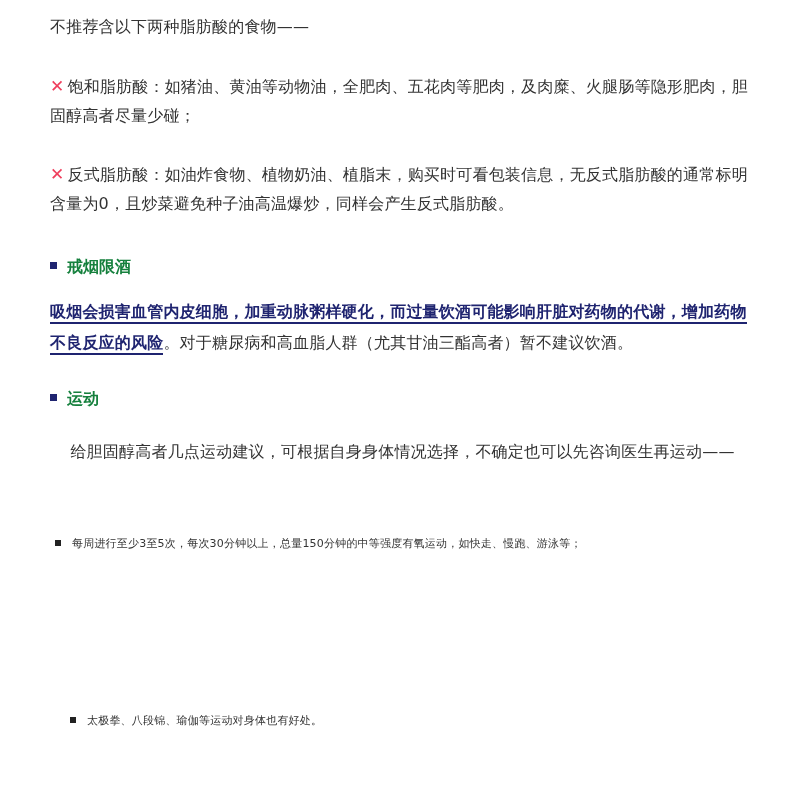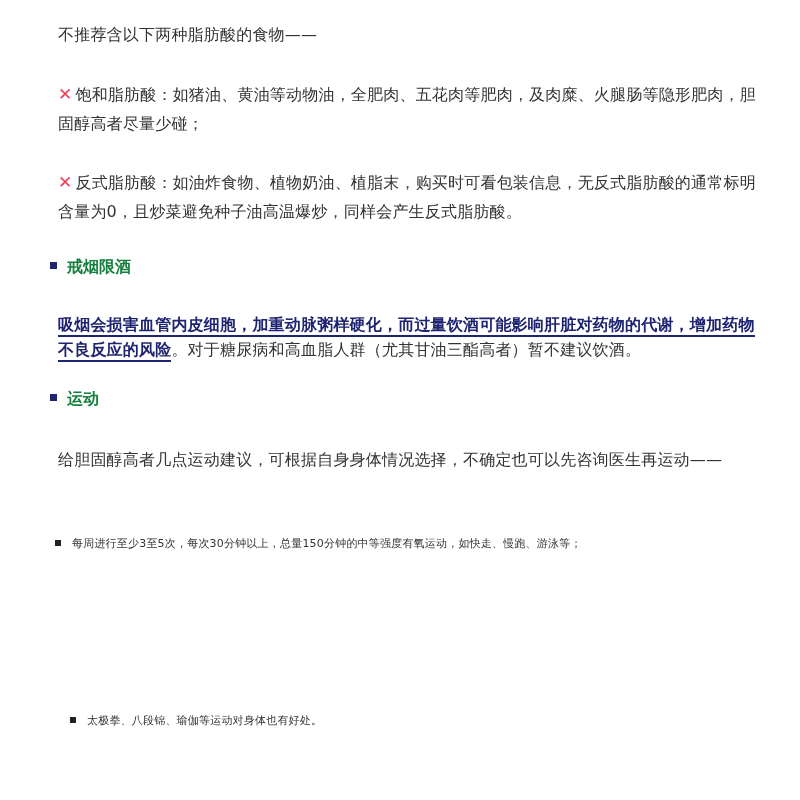--- a/index.html
+++ b/index.html
@@ -20,21 +20,21 @@
       width: 800px;
       height: 800px;
     }
     .p {
       position: absolute;
       left: 50px;
       width: 705px;
       line-height: 29px;
       font-size: 16px;
       letter-spacing: 0.2px;
-      margin: 8px;
+      margin: 0;
     }
     .xmark {
       display: inline-block;
       color: #ef3e5c;
       font-weight: bold;
       font-size: 17px;
       margin-right: 3px;
     }
     .heading {
       position: absolute;
@@ -89,29 +89,29 @@
   </p>
 
   <p class="p" style="top:160px;">
     <span class="xmark">✕</span><span>反式脂肪酸：如油炸食物、植物奶油、植脂末，购买时可看包装信息，无反式脂肪酸的通常标明含量为0，且炒菜避免种子油高温爆炒，同样会产生反式脂肪酸。</span>
   </p>
 
   <div class="heading" style="top:252px;">
     <span class="sq"></span><span>戒烟限酒</span>
   </div>
 
-  <p class="p" style="top:304px; line-height:25px;">
+  <p class="p" style="top:296px; line-height:31px;">
     <span class="emph">吸烟会损害血管内皮细胞，加重动脉粥样硬化，而过量饮酒可能影响肝脏对药物的代谢，增加药物不良反应的风险</span><span>。对于糖尿病和高血脂人群（尤其甘油三酯高者）暂不建议饮酒。</span>
   </p>
 
   <div class="heading" style="top:384px;">
     <span class="sq"></span><span>运动</span>
   </div>
 
-  <p class="p" style="top:437px;">给胆固醇高者几点运动建议，可根据自身身体情况选择，不确定也可以先咨询医生再运动——</p>
+  <p class="p" style="top:437px;text-align:center;">给胆固醇高者几点运动建议，可根据自身身体情况选择，不确定也可以先咨询医生再运动——</p>
 
   <div class="li" style="top:529px;">
     <span class="bullet"></span>
     <span>每周进行至少3至5次，每次30分钟以上，总量150分钟的中等强度有氧运动，如快走、慢跑、游泳等；</span>
   </div>
 
 
   <div class="li" style="top:706px;margin-left:15px;">
     <span class="bullet"></span>
     <span>太极拳、八段锦、瑜伽等运动对身体也有好处。</span>

